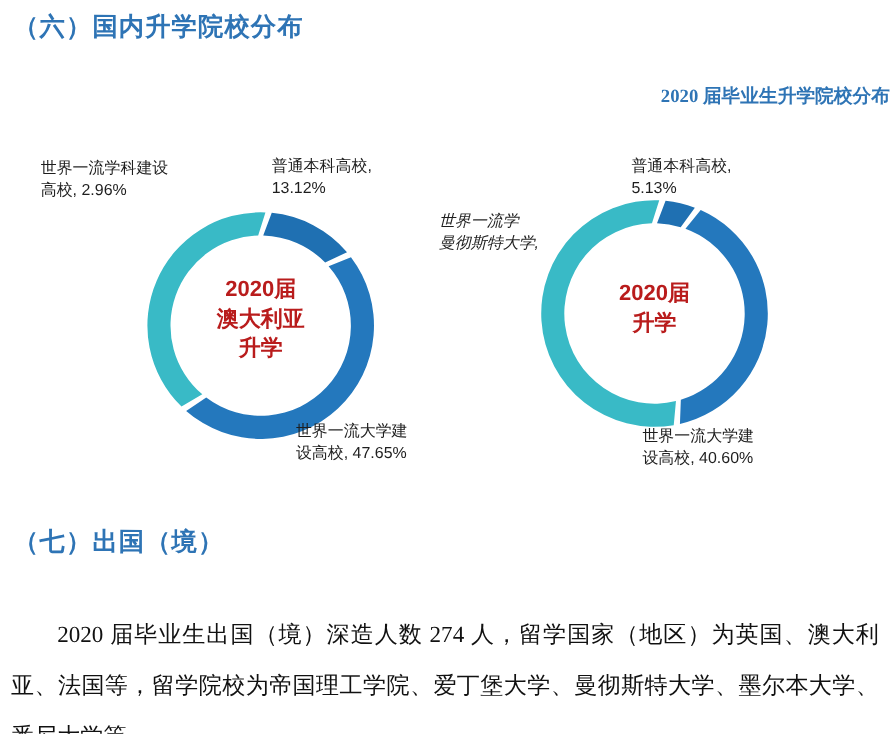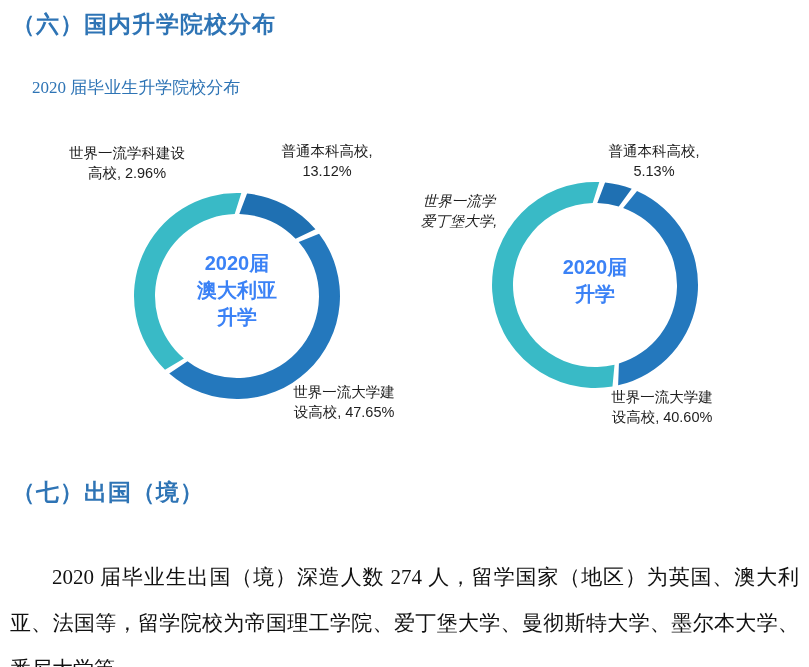--- a/index.html
+++ b/index.html
@@ -20,47 +20,46 @@
     white-space:nowrap;
   }
   #heading6{top:9px;}
   #heading7{top:477px;}
   .chart-title{
     position:absolute;
     top:76px;left:0;
     width:100%;
     padding-left:32px;
     box-sizing:border-box;
-    text-align:left;
+    text-align:right;
     font-size:17px;
-    font-weight:normal;
+    font-weight:bold;
     color:#2E74B5;
     font-family:"Liberation Serif",serif;
   }
   svg.donut{position:absolute;width:210px;height:210px;}
   #donut0{left:132px;top:191px;}
   #donut1{left:490px;top:180px;}
   .center-label{
     position:absolute;
     width:210px;height:210px;
     display:flex;flex-direction:column;
     align-items:center;justify-content:center;
     text-align:left;
     font-weight:bold;
     font-size:20px;
     line-height:27px;
-    color:#3b82f6;
+    color:#b91c1c;
     font-family:"Liberation Sans",sans-serif;
     pointer-events:none;
   }
   #center0{left:132px;top:185px;}
   #center1{left:490px;top:176px;}
   .pie-label{
     position:absolute;
-    text-align:center;
     font-size:14.5px;
     line-height:20px;
     color:#1e1e1e;
     font-family:"Liberation Sans",sans-serif;
   }
   .pie-label span{display:block;}
   #lbl-putong-0{left:247px;top:141px;width:160px;}
   #lbl-xueke-0 {left:37px; top:143px;width:180px;}
   #lbl-daxue-0 {left:269px;top:382px;width:150px;}
   #lbl-putong-1{left:574px;top:141px;width:160px;}
@@ -116,21 +115,21 @@
 <div id="center1" class="center-label">
   <span>2020届</span>
   <span>升学</span>
 </div>
 <div id="lbl-putong-1" class="pie-label">
   <span>普通本科高校,</span>
   <span>5.13%</span>
 </div>
 <div id="lbl-xueke-1" class="pie-label">
   <span>世界一流学</span>
-  <span>爱丁堡大学,</span>
+  <span>曼彻斯特大学,</span>
 </div>
 <div id="lbl-daxue-1" class="pie-label">
   <span>世界一流大学建</span>
   <span>设高校, 40.60%</span>
 </div>
 
 <div id="heading7" class="section-heading">（七）出国（境）</div>
 
 <p class="body-paragraph">2020 届毕业生出国（境）深造人数 274 人，留学国家（地区）为英国、澳大利亚、法国等，留学院校为帝国理工学院、爱丁堡大学、曼彻斯特大学、墨尔本大学、悉尼大学等。</p>
 

